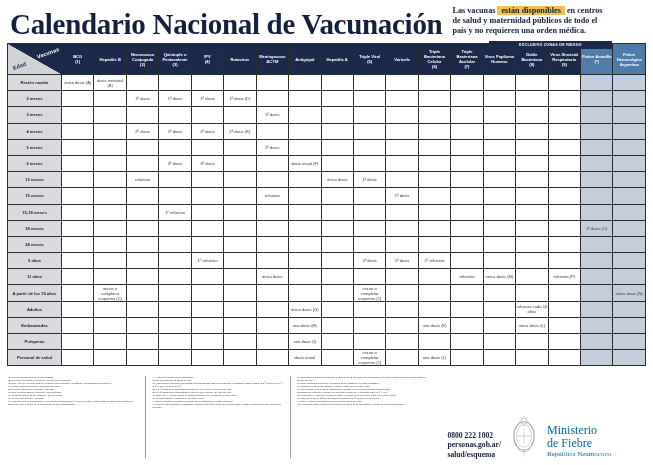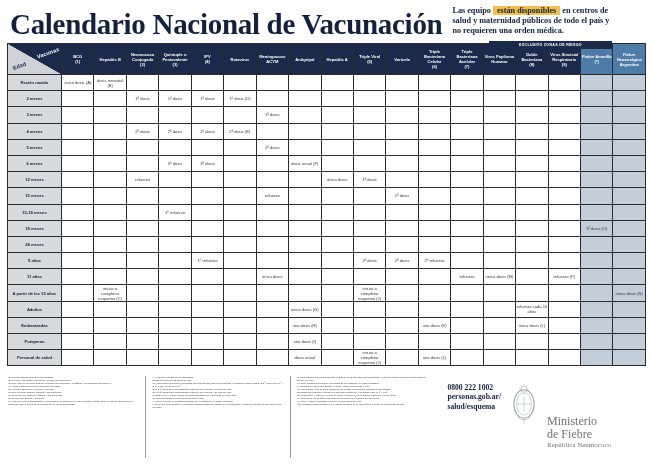--- a/index.html
+++ b/index.html
@@ -80,43 +80,43 @@
   }
   .notecol{flex:1;}
   .noteline{
     font-size:2.5px;line-height:3.05px;color:#3b3b3b;
     letter-spacing:-0.05px;word-break:break-word;
   }
   .divider{width:0;border-left:0.5px solid #9a9a9a;}
 
   
   .brand{
-    position:absolute;right:8px;top:383px;
-    display:flex;align-items:flex-start;gap:6px;
+    position:absolute;right:8px;top:392px;
+    display:flex;align-items:flex-end;gap:6px;
   }
   .contact{
     font-family:"Liberation Serif",serif;font-weight:bold;
     font-size:7.6px;line-height:9.4px;color:#14213d;text-align:left;
   }
   .shield{width:34px;height:44px;opacity:.85;}
   .ministry{
-    font-family:"Liberation Serif",serif;color:#737373;text-align:left;margin-top:32px;
+    font-family:"Liberation Serif",serif;color:#0369a1;text-align:left;margin-top:32px;
   }
   .ministry .m1{font-size:12px;line-height:13px;}
   .ministry .m2{font-size:7px;line-height:9px;}
 </style>
 </head>
 <body>
 
 <div class="page">
 
   <div class="head">
     <div class="title">Calendario Nacional de Vacunación</div>
     <div class="subtitle">
-      <span>Las equipo </span><span class="hl">están disponibles</span><span> en centros de salud y maternidad públicos de todo el país y no requieren una orden médica.</span>
+      <span>Las vacunas </span><span class="hl">están disponibles</span><span> en centros de salud y maternidad públicos de todo el país y no requieren una orden médica.</span>
     </div>
   </div>
 
   <div class="riskbanner">EXCLUSIVO ZONAS DE RIESGO</div>
 
   <div class="tablewrap">
     <table class="cal">
       <thead>
         <tr>
           <th class="corner">

